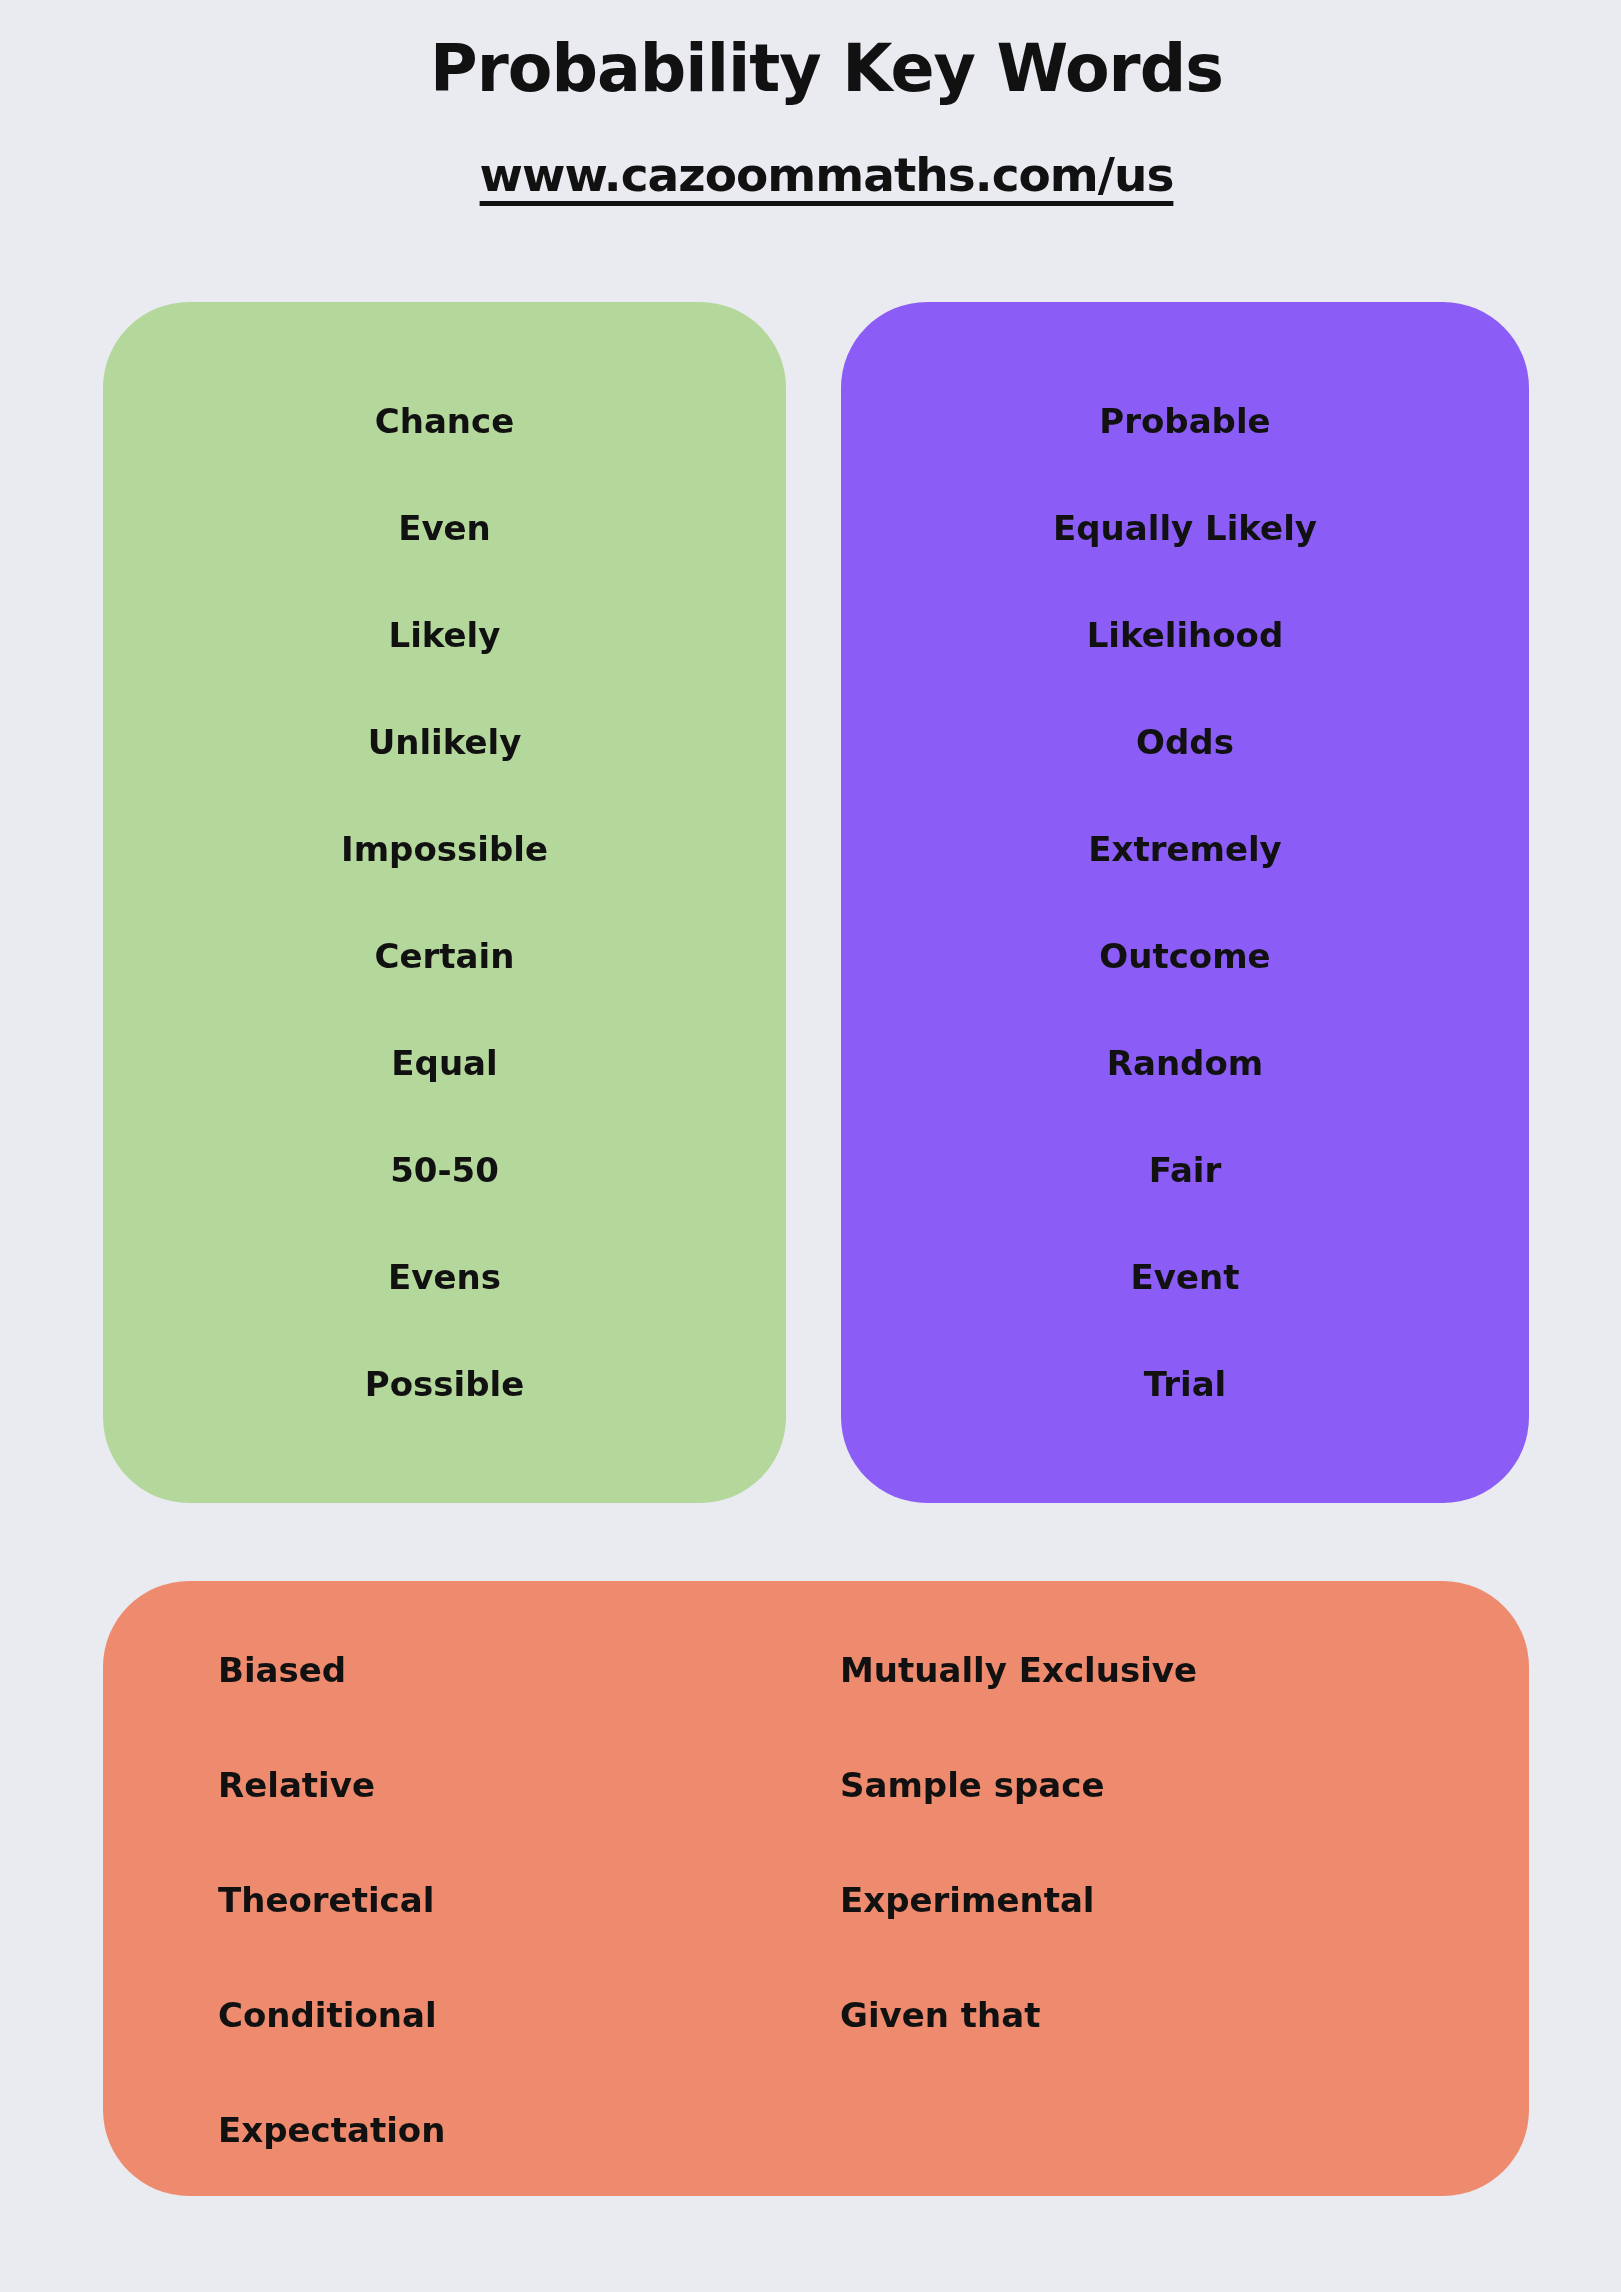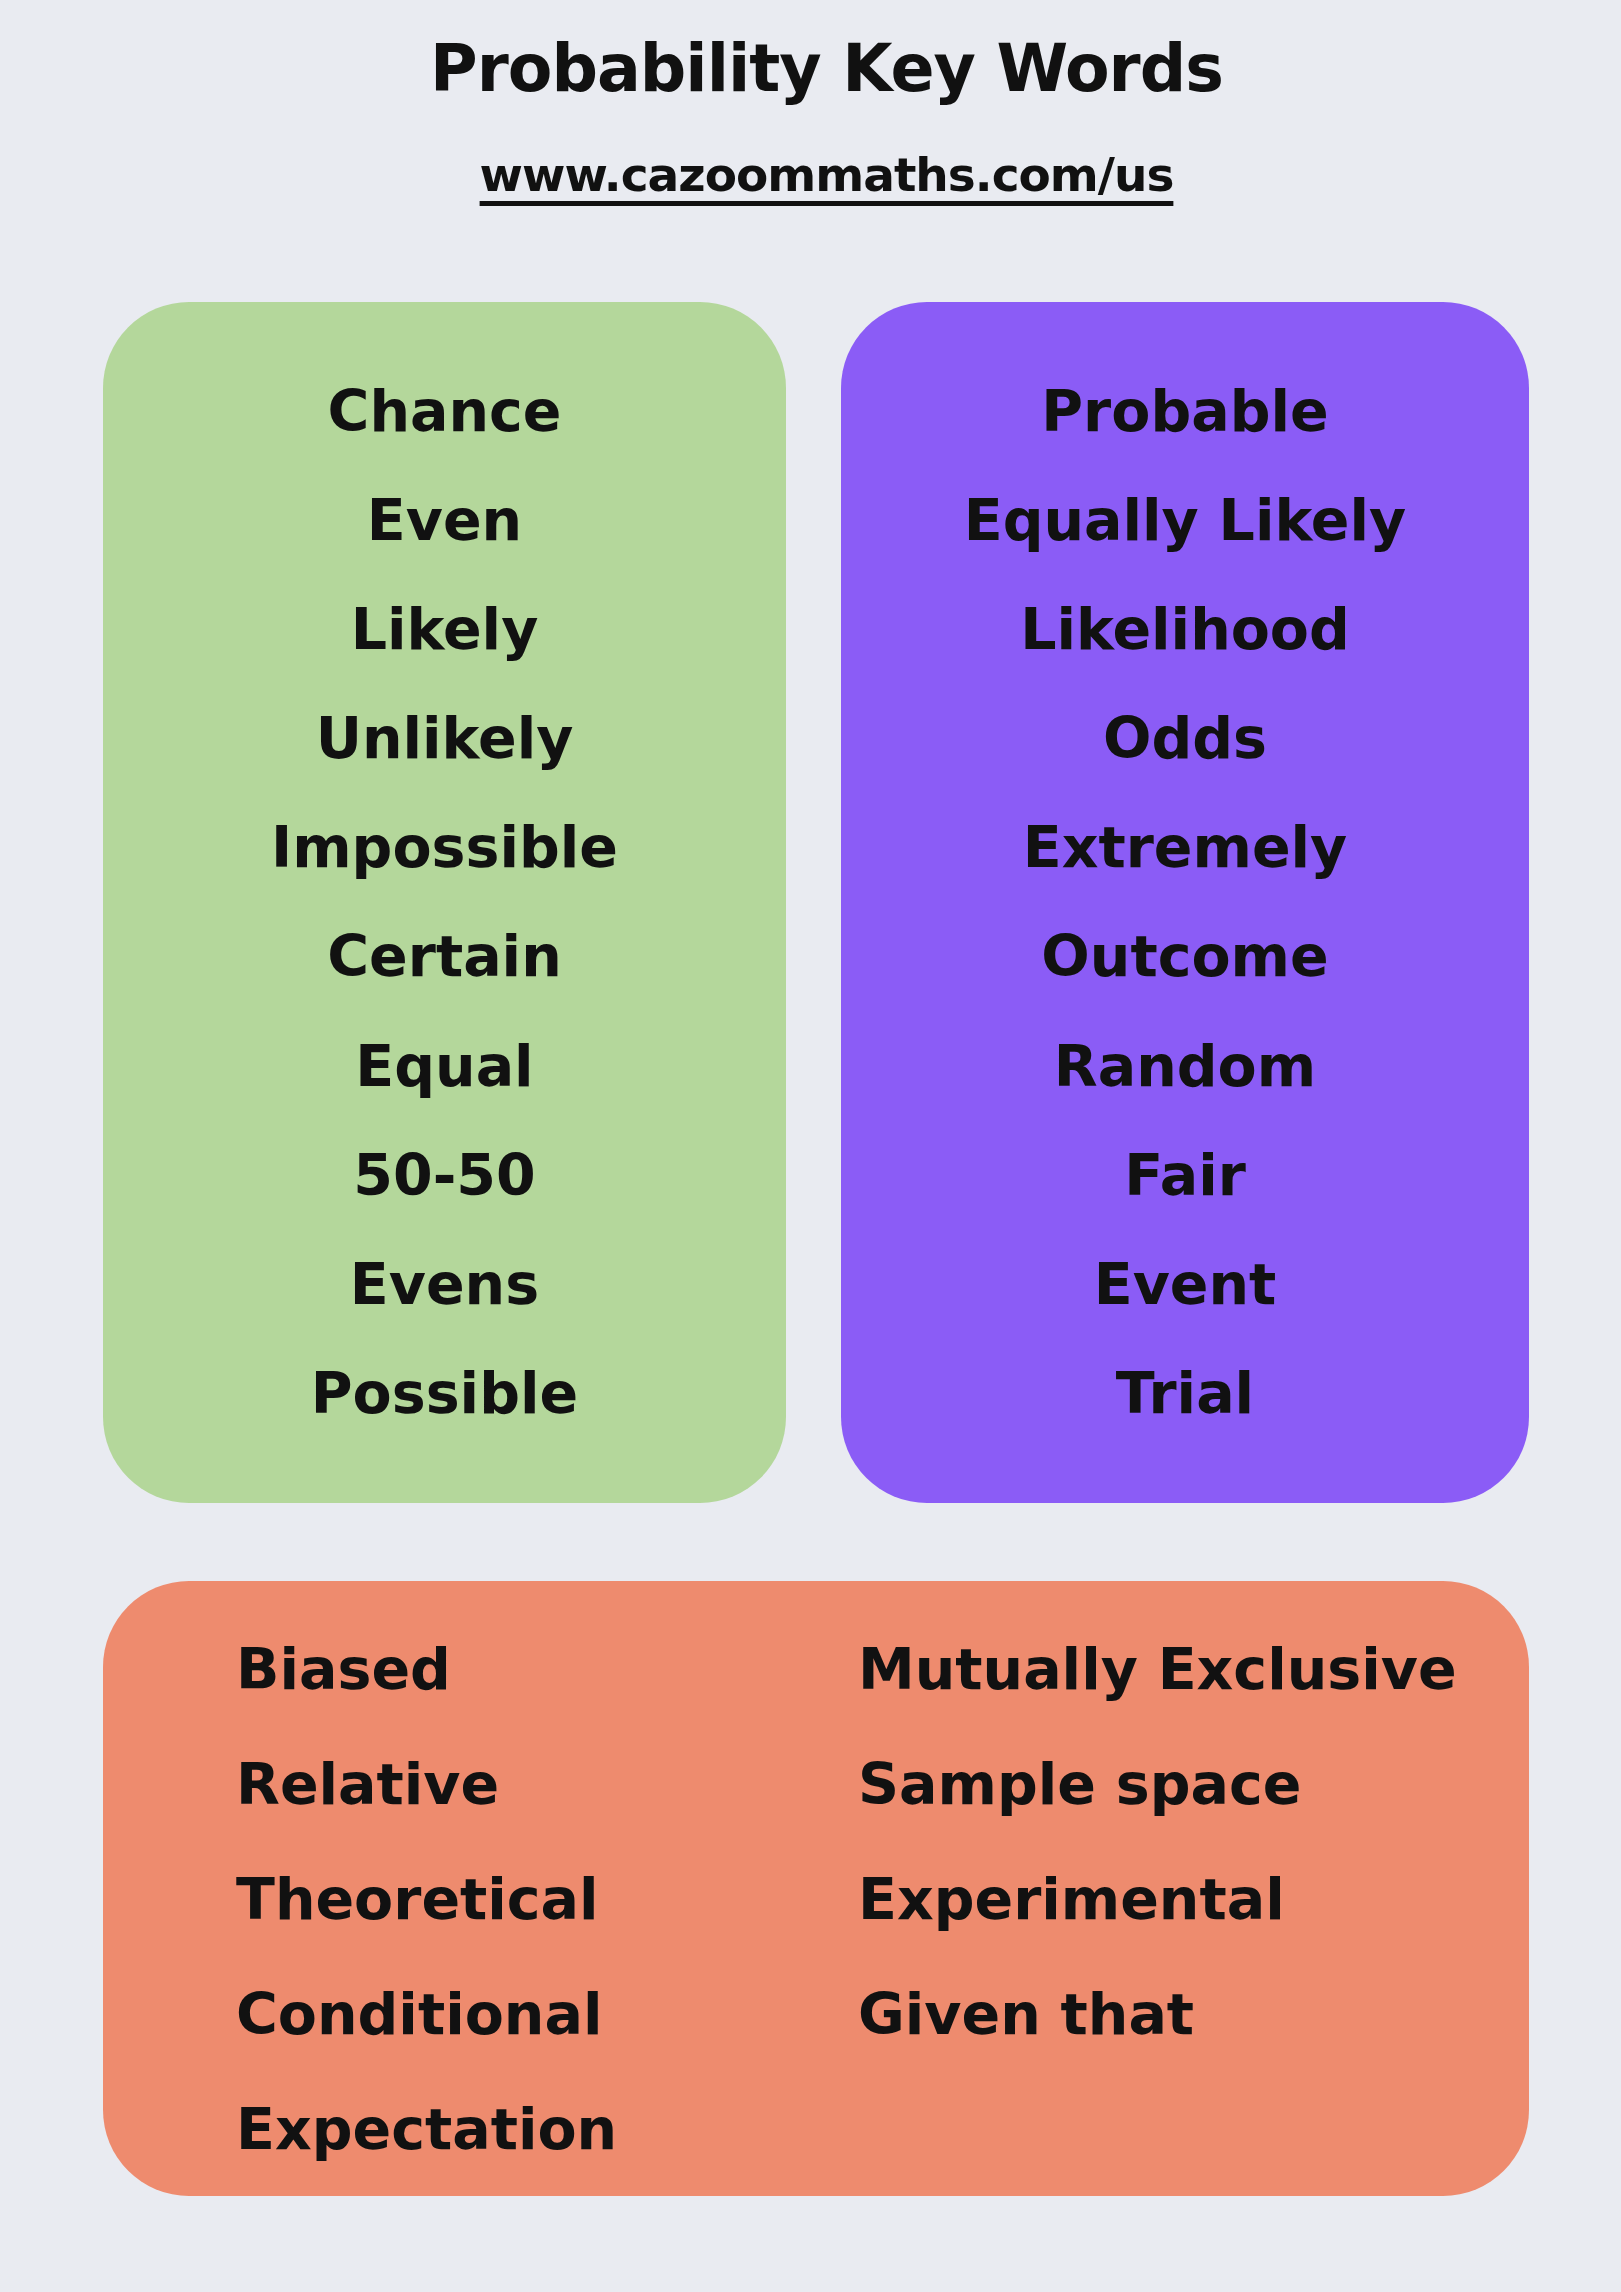--- a/index.html
+++ b/index.html
@@ -52,21 +52,21 @@
     width: 683px;
     height: 1201px;
   }
   .box-yellow {
     left: 841px;
     top: 302px;
     width: 688px;
     height: 1201px;
   }
   .word {
-    font-size: 57px;
+    font-size: 34px;
     line-height: 1;
     white-space: nowrap;
   }
   .box-red {
     left: 103px;
     top: 1581px;
     width: 1426px;
     height: 615px;
     border-radius: 86px;
     position: absolute;
@@ -75,21 +75,20 @@
     position: absolute;
     top: 31px;
     display: flex;
     flex-direction: column;
   }
   .red-col .word {
     height: 115px;
     display: flex;
     align-items: center;
     justify-content: flex-start;
-    margin-left: 18px;
   }
   .red-col-left {
     left: 115px;
   }
   .red-col-right {
     left: 737px;
   }
 </style>
 </head>
 <body style="background-color: rgb(233, 235, 241);">

